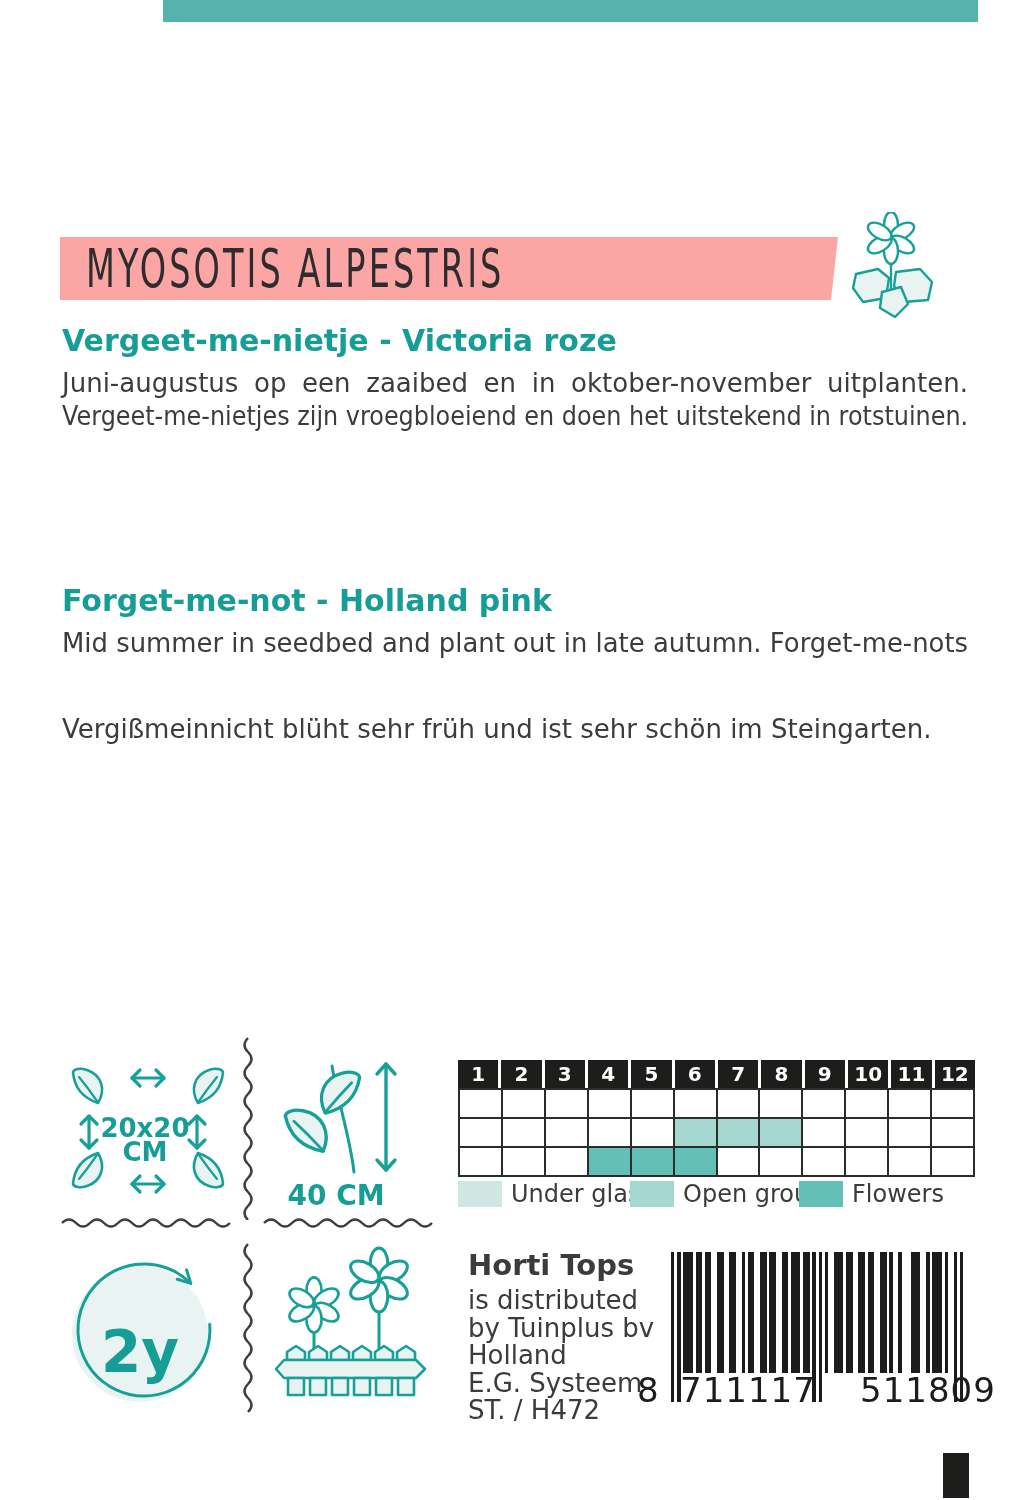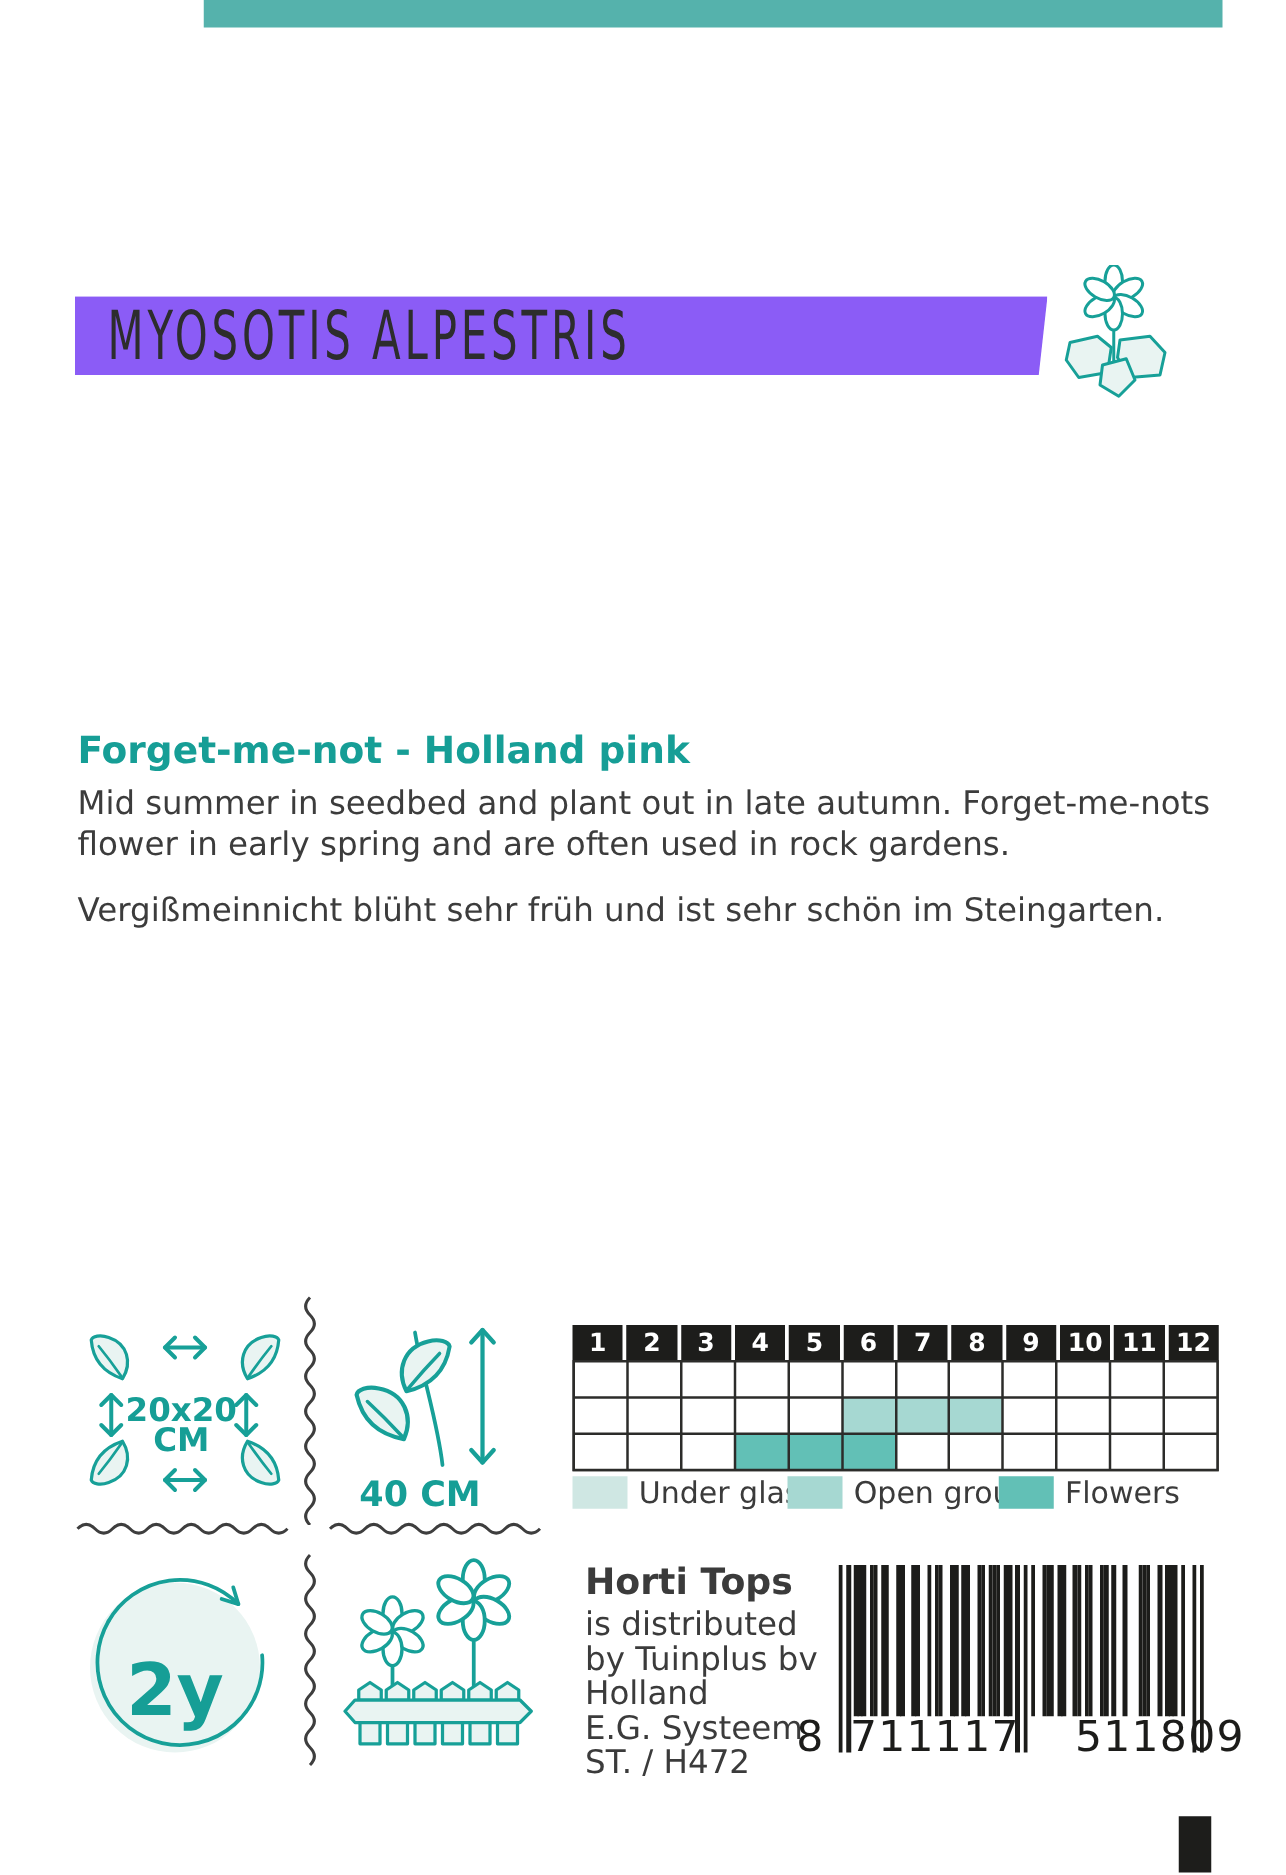--- a/index.html
+++ b/index.html
@@ -2,21 +2,21 @@
 <html><head>
 <meta charset="utf-8">
 <style>
   html,body{margin:0;padding:0;background:#fff;}
   .page{position:relative;width:1029px;height:1500px;background:#fff;overflow:hidden;
         font-family:"DejaVu Sans","Liberation Sans",sans-serif;}
   .abs{position:absolute;}
 
   .top-bar{left:163px;top:0;width:815px;height:22px;background:#55b2ac;}
 
-  .title-band{left:60px;top:237px;width:778px;height:63px;background:#8b5cf6;
+  .title-band{left:60px;top:237px;width:778px;height:63px;background:#fca5a5;
               clip-path:polygon(0 0,100% 0,calc(100% - 7px) 100%,0 100%);
               display:flex;align-items:center;}
   .latin-title{margin-left:26px;font-size:54px;font-weight:400;color:#2d2d2d;
                letter-spacing:5px;white-space:nowrap;transform:scaleX(0.62);
                transform-origin:0 50%;}
 
   .section{left:62px;width:906px;}
   .section h2{margin:0 0 9px 0;font-size:30px;font-weight:bold;color:#169e96;}
   .body-line{font-size:26px;color:#3c3c3c;line-height:33px;white-space:nowrap;
              text-align:justify;transform-origin:0 50%;}
@@ -80,24 +80,28 @@
         </g>
       </g>
     </g>
     <g class="mintfill" stroke-width="2.4">
       <polygon points="8,62 30,57 41,66 38,86 15,90 5,76"></polygon>
       <polygon points="48,60 72,57 84,70 80,88 56,90 46,74"></polygon>
       <polygon points="34,80 53,75 60,92 47,105 32,96"></polygon>
     </g>
   </svg>
 
+  <div class="abs section" style="top:323px;">
+    <h2>Vergeet-me-nietje - Victoria roze</h2>
+    <div class="body-line just fit">Juni-augustus op een zaaibed en in oktober-november uitplanten.</div>
+    <div class="body-line fit" style="transform: scaleX(0.919797);">Vergeet-me-nietjes zijn vroegbloeiend en doen het uitstekend in rotstuinen.</div>
+  </div>
   <div class="abs section" style="top:583px;">
     <h2>Forget-me-not - Holland pink</h2>
     <div class="body-line just fit" style="transform: scaleX(0.995604);">Mid summer in seedbed and plant out in late autumn. Forget-me-nots</div>
-    <div class="body-line fit">flower in early spring and are often used in rock gardens.</div>
   </div>
   <div class="abs section" style="top:713px;">
     <div class="body-line fit">Vergißmeinnicht blüht sehr früh und ist sehr schön im Steingarten.</div>
   </div>
 
   <svg class="abs" style="left:58px;top:1042px;" width="180" height="168" viewBox="0 0 180 168">
     <defs>
       <g id="leaf">
         <path class="mintfill" stroke-width="2.6" d="M9,37 C1,24 5,9 20,4 C27,1.5 33,3 34,6 C33,19 27,31 9,37 Z"></path>
         <path class="teal" stroke-width="2.2" d="M10,35 Q19,22 28,11"></path>

